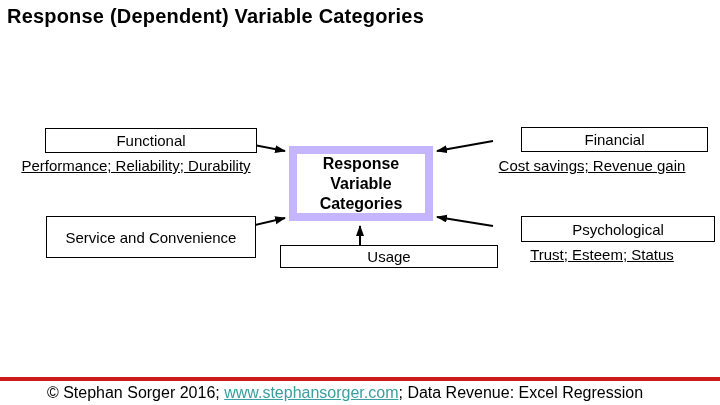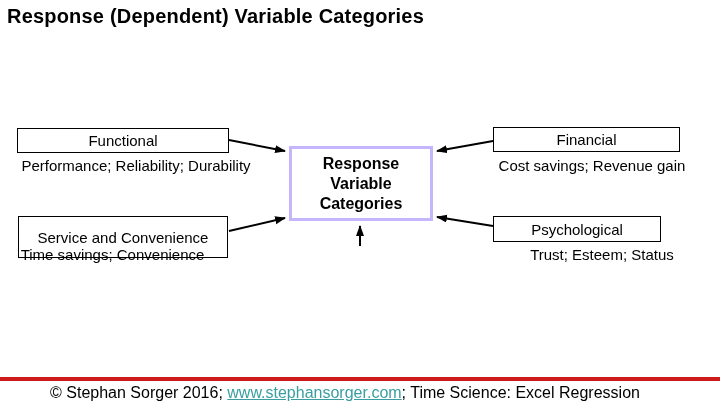--- a/index.html
+++ b/index.html
@@ -34,46 +34,48 @@
   .node-box {
     position: absolute;
     background: #ffffff;
     border: 1.5px solid #000;
     display: flex;
     align-items: center;
     justify-content: center;
     font-size: 15px;
     text-align: center;
     white-space: nowrap;
+    margin-left: 28px;
   }
   .box-functional   { left: 17px;  top: 128px; width: 212px; height: 25px; }
   .box-financial    { left: 493px; top: 127px; width: 187px; height: 25px; text-align: right; }
   .box-service      { left: 18px;  top: 216px; width: 210px; height: 42px; }
-  .box-psych        { left: 493px; top: 216px; width: 168px; height: 26px; }
+  .box-psych        { left: 493px; top: 216px; width: 194px; height: 26px; }
   .box-usage        { left: 252px; top: 245px; width: 218px; height: 23px; }
   .box-center {
     position: absolute;
     left: 289px; top: 146px;
     width: 144px; height: 75px;
     background: #ffffff;
-    border: 3px solid #c4b5fd;
+    border: 8px solid #c4b5fd;
     display: flex;
     align-items: center;
     justify-content: center;
     font-size: 16px;
     font-weight: bold;
     line-height: 20px;
     text-align: center;
     white-space: pre-line;
   }
   .node-detail {
     position: absolute;
     font-size: 15px;
     text-align: center;
     white-space: nowrap;
+    text-decoration: underline;
   }
   .detail-functional { left: 6px;   top: 157px; width: 260px; }
   .detail-financial  { left: 457px; top: 157px; width: 270px; }
   .detail-service    { left: 0px;   top: 246px; width: 225px; }
   .detail-psych      { left: 467px; top: 246px; width: 270px; }
   .detail-usage      { left: 244px; top: 275px; width: 240px; }
   .footer-rule {
     position: absolute;
     left: 0; top: 377px;
     width: 720px; height: 4px;
@@ -117,23 +119,23 @@
   <div class="node-detail detail-functional">Performance; Reliability; Durability</div>
 
   <div class="node-box box-financial">Financial</div>
   <div class="node-detail detail-financial">Cost savings; Revenue gain</div>
 
   <div class="box-center">Response
 Variable
 Categories</div>
 
   <div class="node-box box-service">Service and Convenience</div>
-  <div class="node-detail detail-service">Time savings; Convenience</div>
 
   <div class="node-box box-psych">Psychological</div>
   <div class="node-detail detail-psych">Trust; Esteem; Status</div>
 
+  <div class="node-box box-usage">Usage</div>
 
   <div class="footer-rule"></div>
 
-  <div class="footer-text"><span>© Stephan Sorger 2016; </span><a>www.stephansorger.com</a><span>; Time Science: Excel Regression</span></div>
+  <div class="footer-text"><span>© Stephan Sorger 2016; </span><a>www.stephansorger.com</a><span>; Data Revenue: Excel Regression</span></div>
 
 </div>
 
 </body></html>

